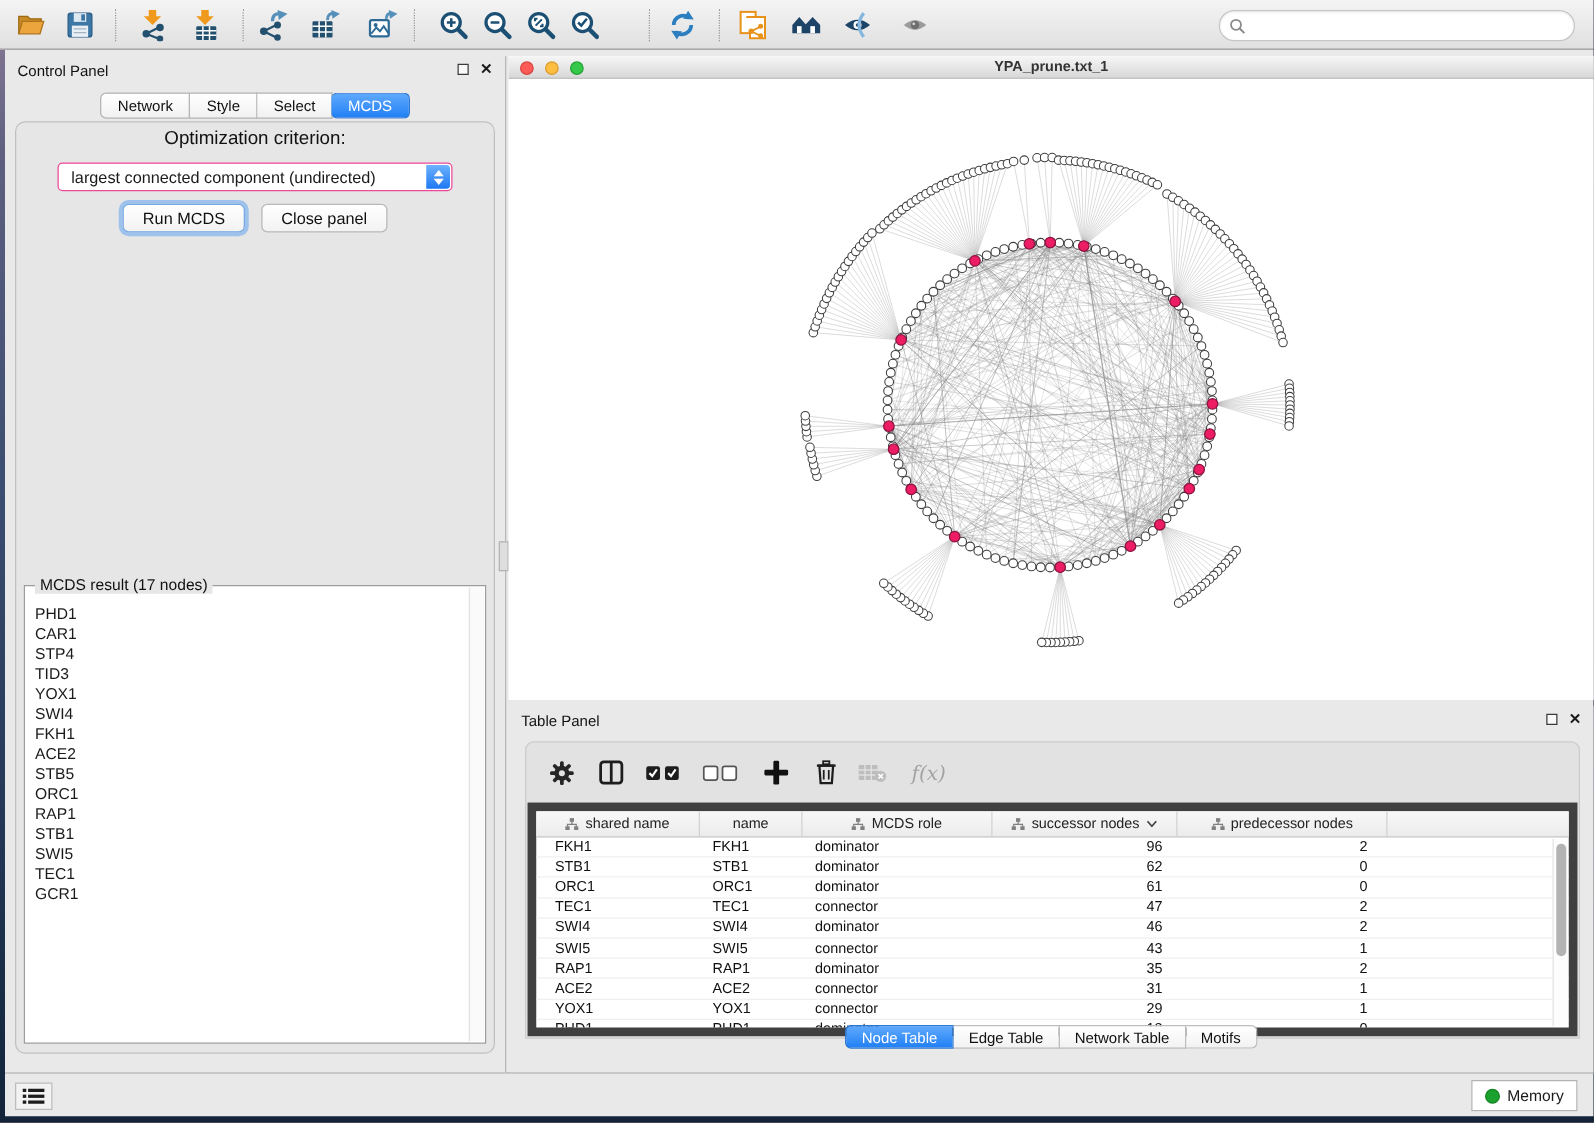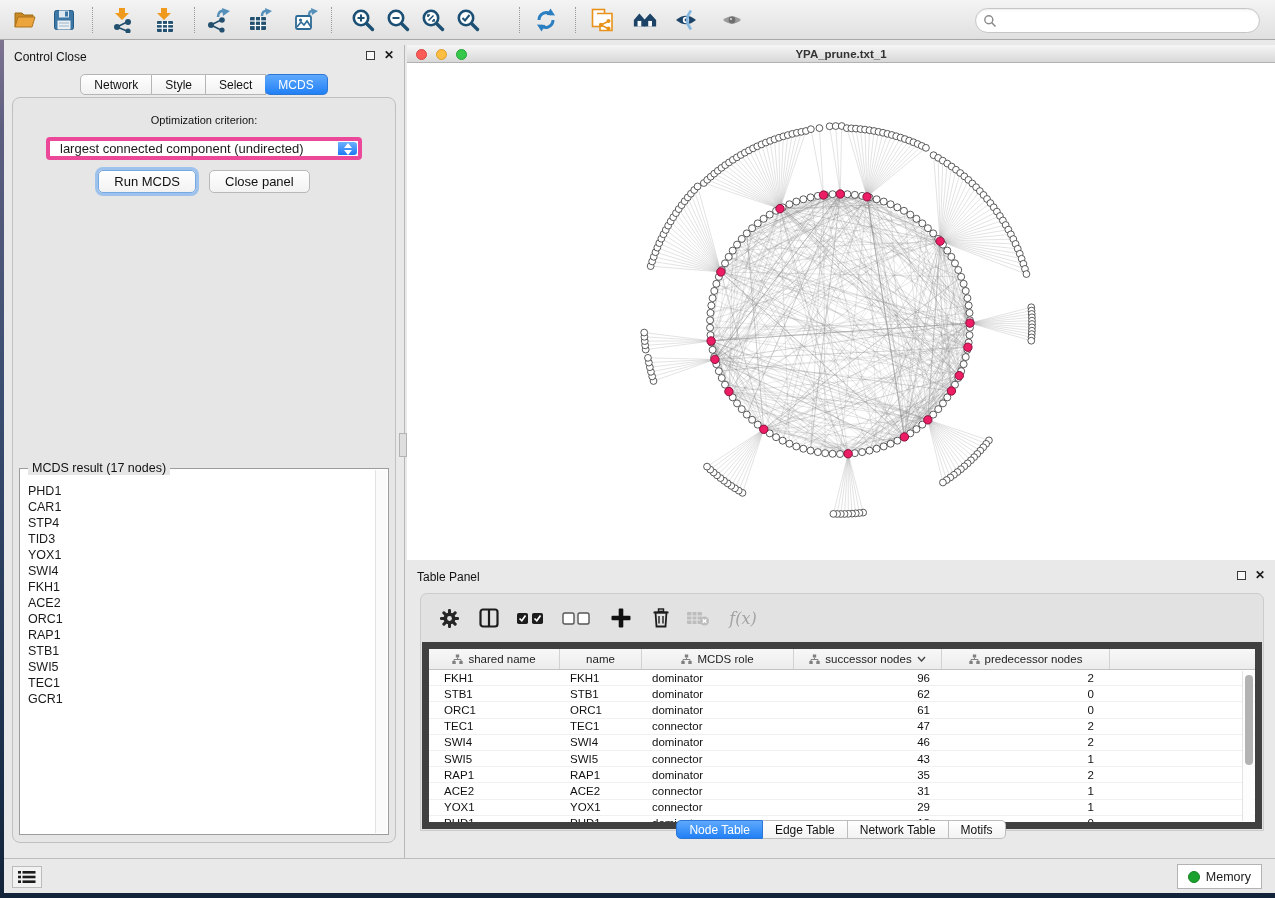--- a/index.html
+++ b/index.html
@@ -25,22 +25,22 @@
   .panel-ctrls{position:absolute;right:10px;top:4px;display:flex;gap:9px;align-items:center;}
   .float-box{width:9px;height:9px;border:1.5px solid #3a3a3a;background:#f8f8f8;cursor:pointer;}
   .close-x{font-size:12px;font-weight:700;color:#1a1a1a;line-height:12px;cursor:pointer;}
   .cp-tabs{position:absolute;left:0;right:0;top:29px;display:flex;justify-content:center;z-index:3;}
   .cp-tab{height:21px;padding:0 13px;font-size:12px;display:flex;align-items:center;background:linear-gradient(#ffffff,#f1f1f1);
     border:1px solid #b5b5b5;border-left:none;cursor:pointer;color:#111;}
   .cp-tab:first-child{border-left:1px solid #b5b5b5;border-radius:5px 0 0 5px;}
   .cp-tab:last-child{border-radius:0 5px 5px 0;}
   .cp-tab.active{background:linear-gradient(#5fa9fd,#2180f5);color:#fff;border-color:#2c77d6;border-radius:5px;margin-left:-1px;text-align:right;}
   .cp-box{position:absolute;left:8px;right:8px;top:52px;bottom:15px;background:#e6e6e6;border:1px solid #c0c0c0;border-radius:8px;}
-  .opt-label{margin-top:16px;text-align:center;font-size:11px;color:#111;}
-  .combo{position:relative;margin:11px auto 0;width:316px;height:23px;background:#fff;border:4px solid #ec4899;border-radius:4px;
+  .opt-label{margin-top:4px;text-align:center;font-size:15px;color:#111;}
+  .combo{position:relative;margin:11px auto 0;width:316px;height:23px;background:#fff;border:1px solid #ec4899;border-radius:4px;
     display:flex;align-items:center;padding-left:10px;font-size:13px;cursor:pointer;}
   .combo-stepper{position:absolute;right:1px;top:1px;bottom:1px;width:19px;border-radius:0 3px 3px 0;
     background:linear-gradient(#6db2fe,#1e78f3);display:flex;flex-direction:column;align-items:center;justify-content:center;gap:2px;}
   .tri-up{width:0;height:0;border-left:4px solid transparent;border-right:4px solid transparent;border-bottom:5px solid #fff;}
   .tri-down{width:0;height:0;border-left:4px solid transparent;border-right:4px solid transparent;border-top:5px solid #fff;}
   .cp-buttons{display:flex;justify-content:center;gap:13px;margin-top:10px;}
   .btn{height:23px;padding:0 15px;background:linear-gradient(#ffffff,#f2f2f2);border:1px solid #b9b9b9;border-radius:5px;
     font-size:13px;color:#111;cursor:pointer;font-family:"Liberation Sans",sans-serif;}
   .btn.focus{box-shadow:0 0 0 3px rgba(110,170,240,.6);border-color:#74a9e4;}
   .result-group{position:absolute;left:6px;right:6px;top:370px;bottom:7px;border:1px solid #9c9c9c;background:#fff;}
@@ -258,21 +258,21 @@
           <line x1="8.8" y1="8.8" x2="12.5" y2="12.5" stroke="#8a8a8a" stroke-width="1.6"></line>
         </svg>
       <input value="" style="">
     </div>
   </div>
 
   <div class="app-bg"></div>
 
   <div class="control-panel">
     <div class="panel-titlebar">
-      <span class="panel-title">Control Close</span>
+      <span class="panel-title">Control Panel</span>
       <span class="panel-ctrls">
         <span class="float-box"></span>
         <span class="close-x">✕</span>
       </span>
     </div>
     <div class="cp-tabs">
         <div class="cp-tab">Network</div>
         <div class="cp-tab">Style</div>
         <div class="cp-tab">Select</div>
         <div class="cp-tab active">MCDS</div>
@@ -294,20 +294,21 @@
         <span class="result-legend">MCDS result (17 nodes)</span>
         <div class="result-list">
             <div class="result-item">PHD1</div>
             <div class="result-item">CAR1</div>
             <div class="result-item">STP4</div>
             <div class="result-item">TID3</div>
             <div class="result-item">YOX1</div>
             <div class="result-item">SWI4</div>
             <div class="result-item">FKH1</div>
             <div class="result-item">ACE2</div>
+            <div class="result-item">STB5</div>
             <div class="result-item">ORC1</div>
             <div class="result-item">RAP1</div>
             <div class="result-item">STB1</div>
             <div class="result-item">SWI5</div>
             <div class="result-item">TEC1</div>
             <div class="result-item">GCR1</div>
           </div>
         <div class="result-scroll"></div>
       </div>
     </div>

